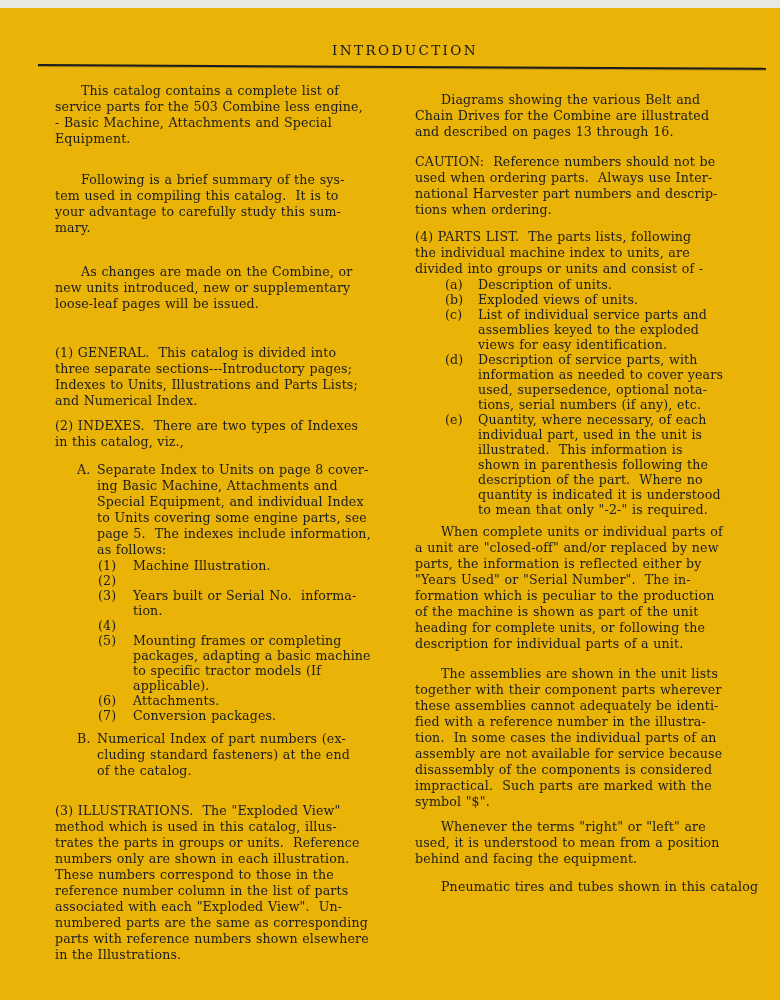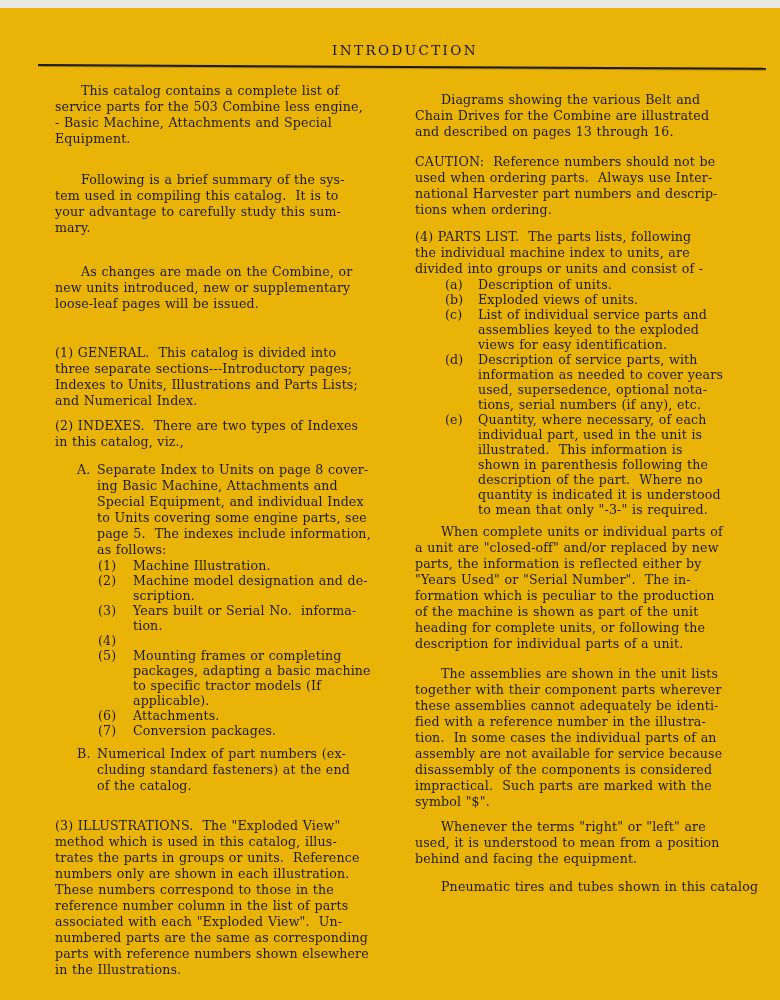--- a/index.html
+++ b/index.html
@@ -114,22 +114,20 @@
 page 5.  The indexes include information,
 as follows:</span>
       </div>
 
       <div class="hrow li-num">
         <span class="marker">(1)</span>
         <span class="htext">Machine Illustration.</span>
       </div>
       <div class="hrow li-num">
         <span class="marker">(2)</span>
-        <span class="htext">Machine model designation and de-
-scription.</span>
       </div>
       <div class="hrow li-num">
         <span class="marker">(3)</span>
         <span class="htext">Years built or Serial No.  informa-
 tion.</span>
       </div>
       <div class="hrow li-num">
         <span class="marker">(4)</span>
       </div>
       <div class="hrow li-num">
@@ -201,21 +199,21 @@
 tions, serial numbers (if any), etc.</span>
       </div>
       <div class="hrow li-alpha">
         <span class="marker">(e)</span>
         <span class="htext">Quantity, where necessary, of each
 individual part, used in the unit is
 illustrated.  This information is
 shown in parenthesis following the
 description of the part.  Where no
 quantity is indicated it is understood
-to mean that only "-3-" is required.</span>
+to mean that only "-2-" is required.</span>
       </div>
 
       <p class="para indent r-p5">When complete units or individual parts of
 a unit are "closed-off" and/or replaced by new
 parts, the information is reflected either by
 "Years Used" or "Serial Number".  The in-
 formation which is peculiar to the production
 of the machine is shown as part of the unit
 heading for complete units, or following the
 description for individual parts of a unit.</p>

